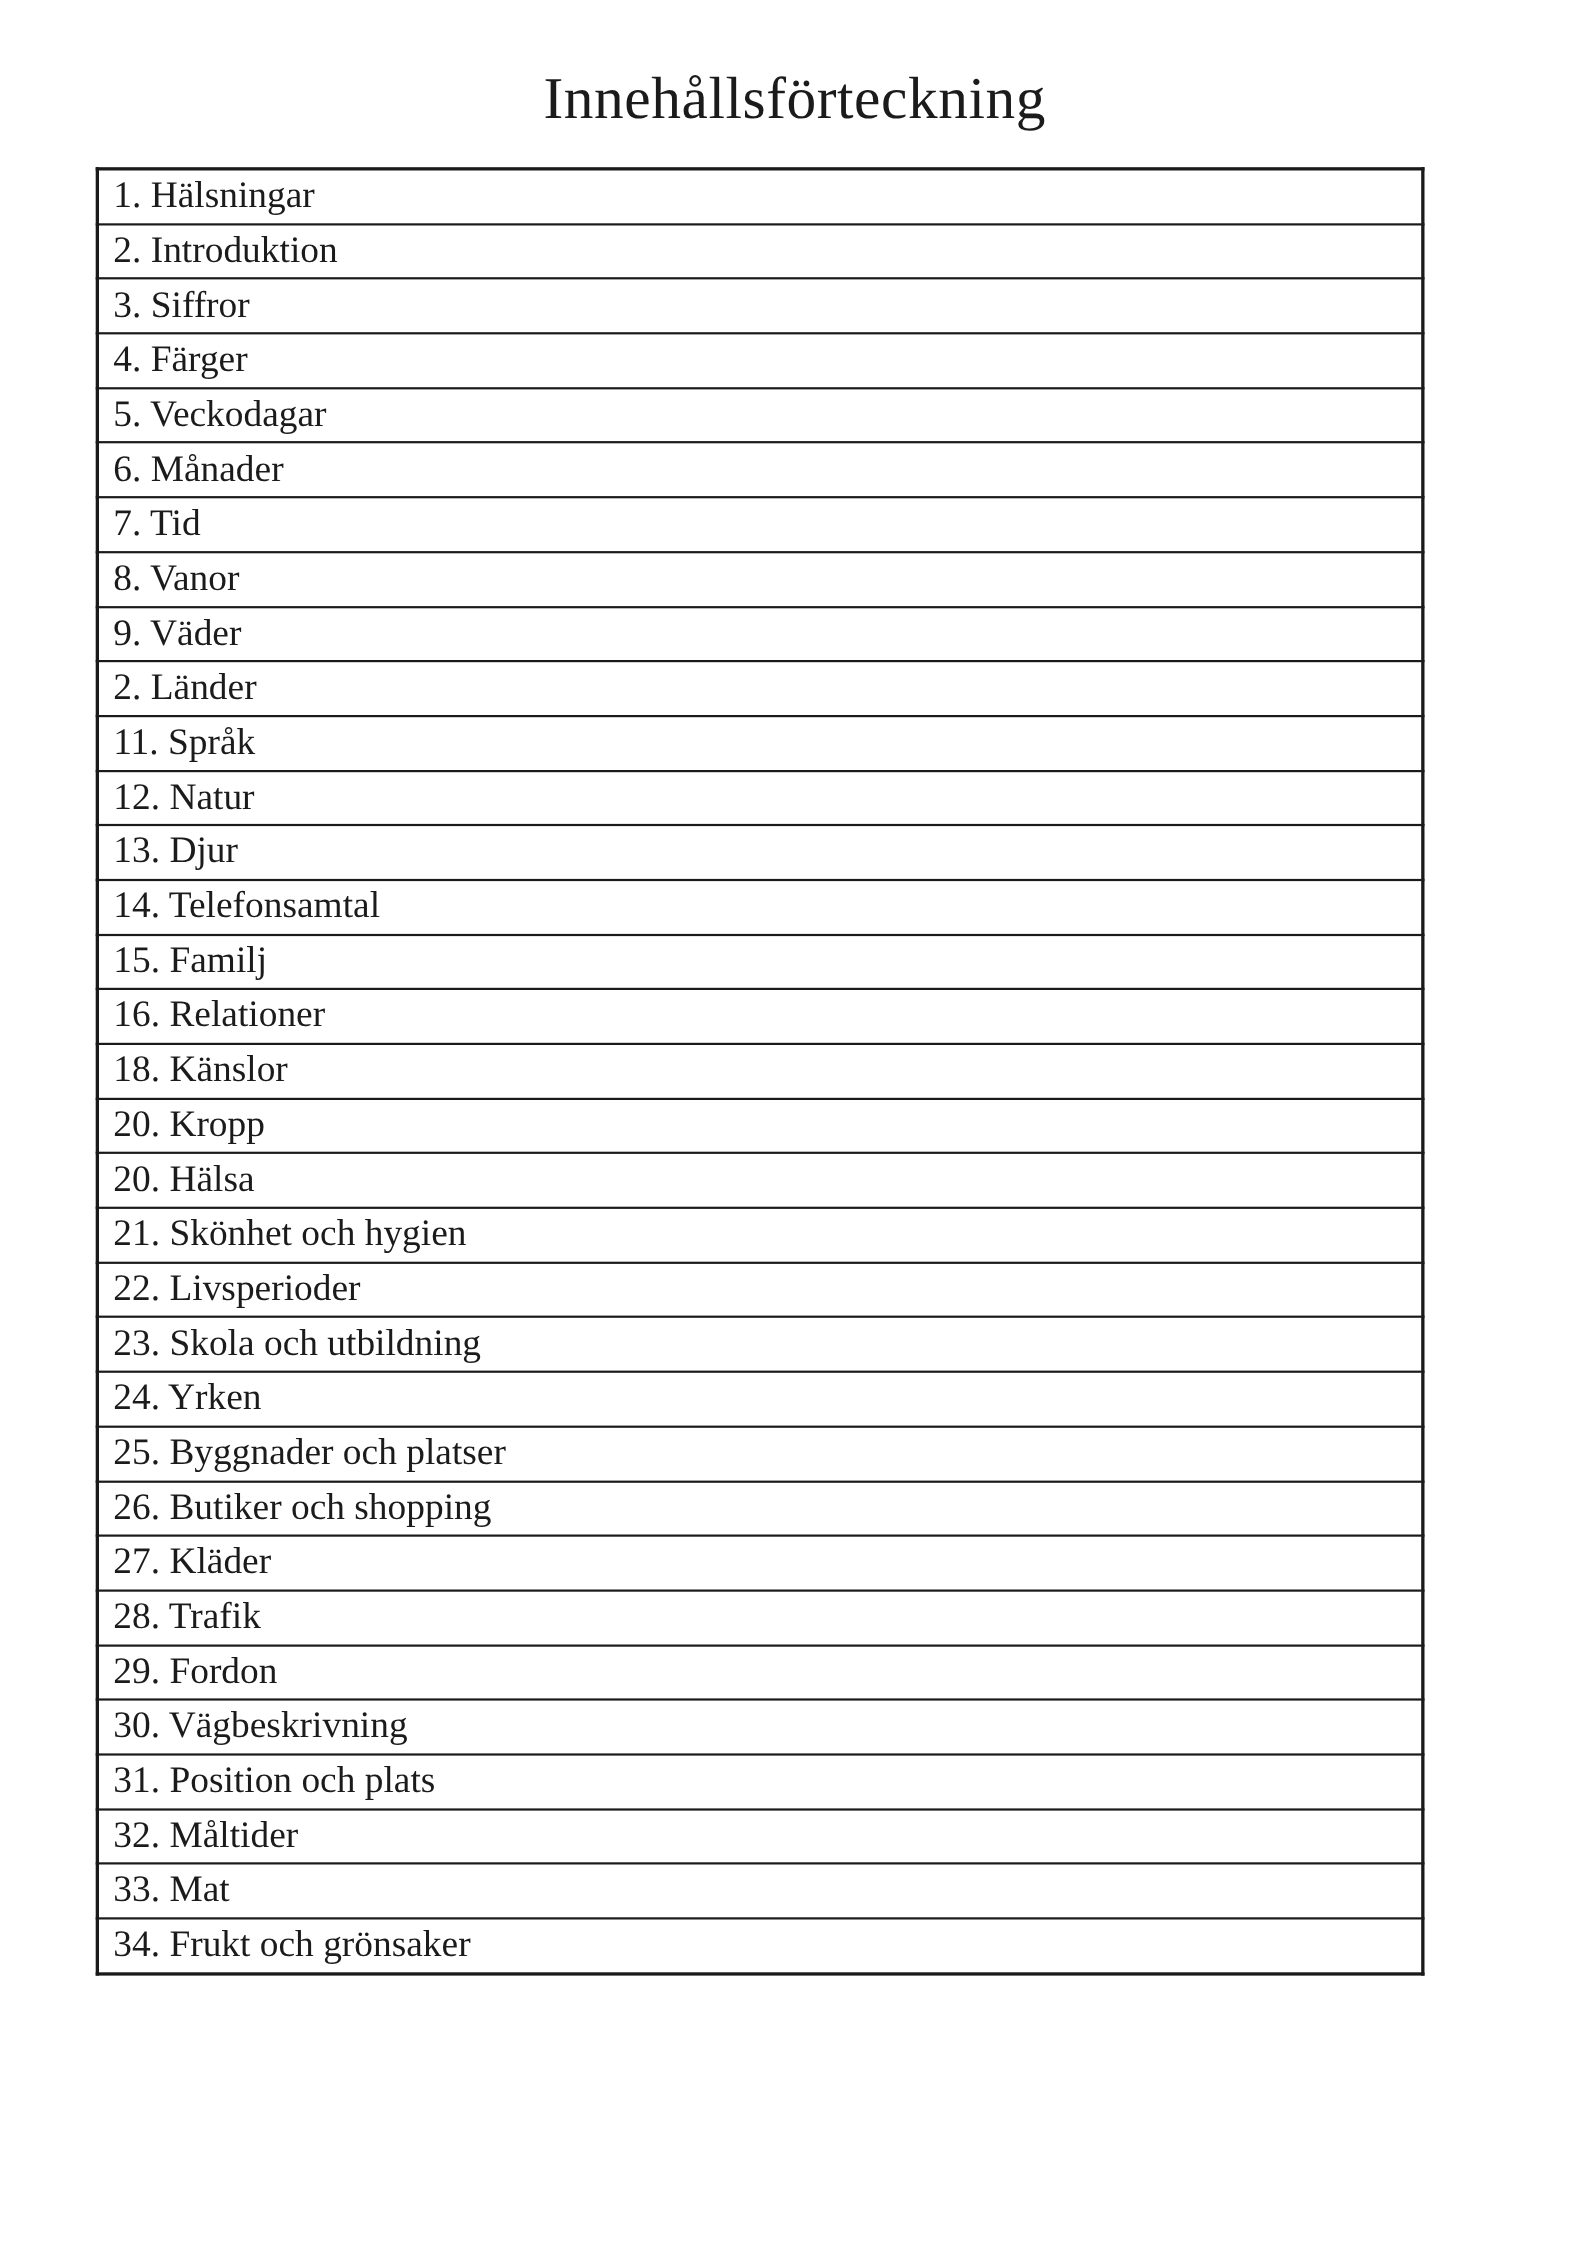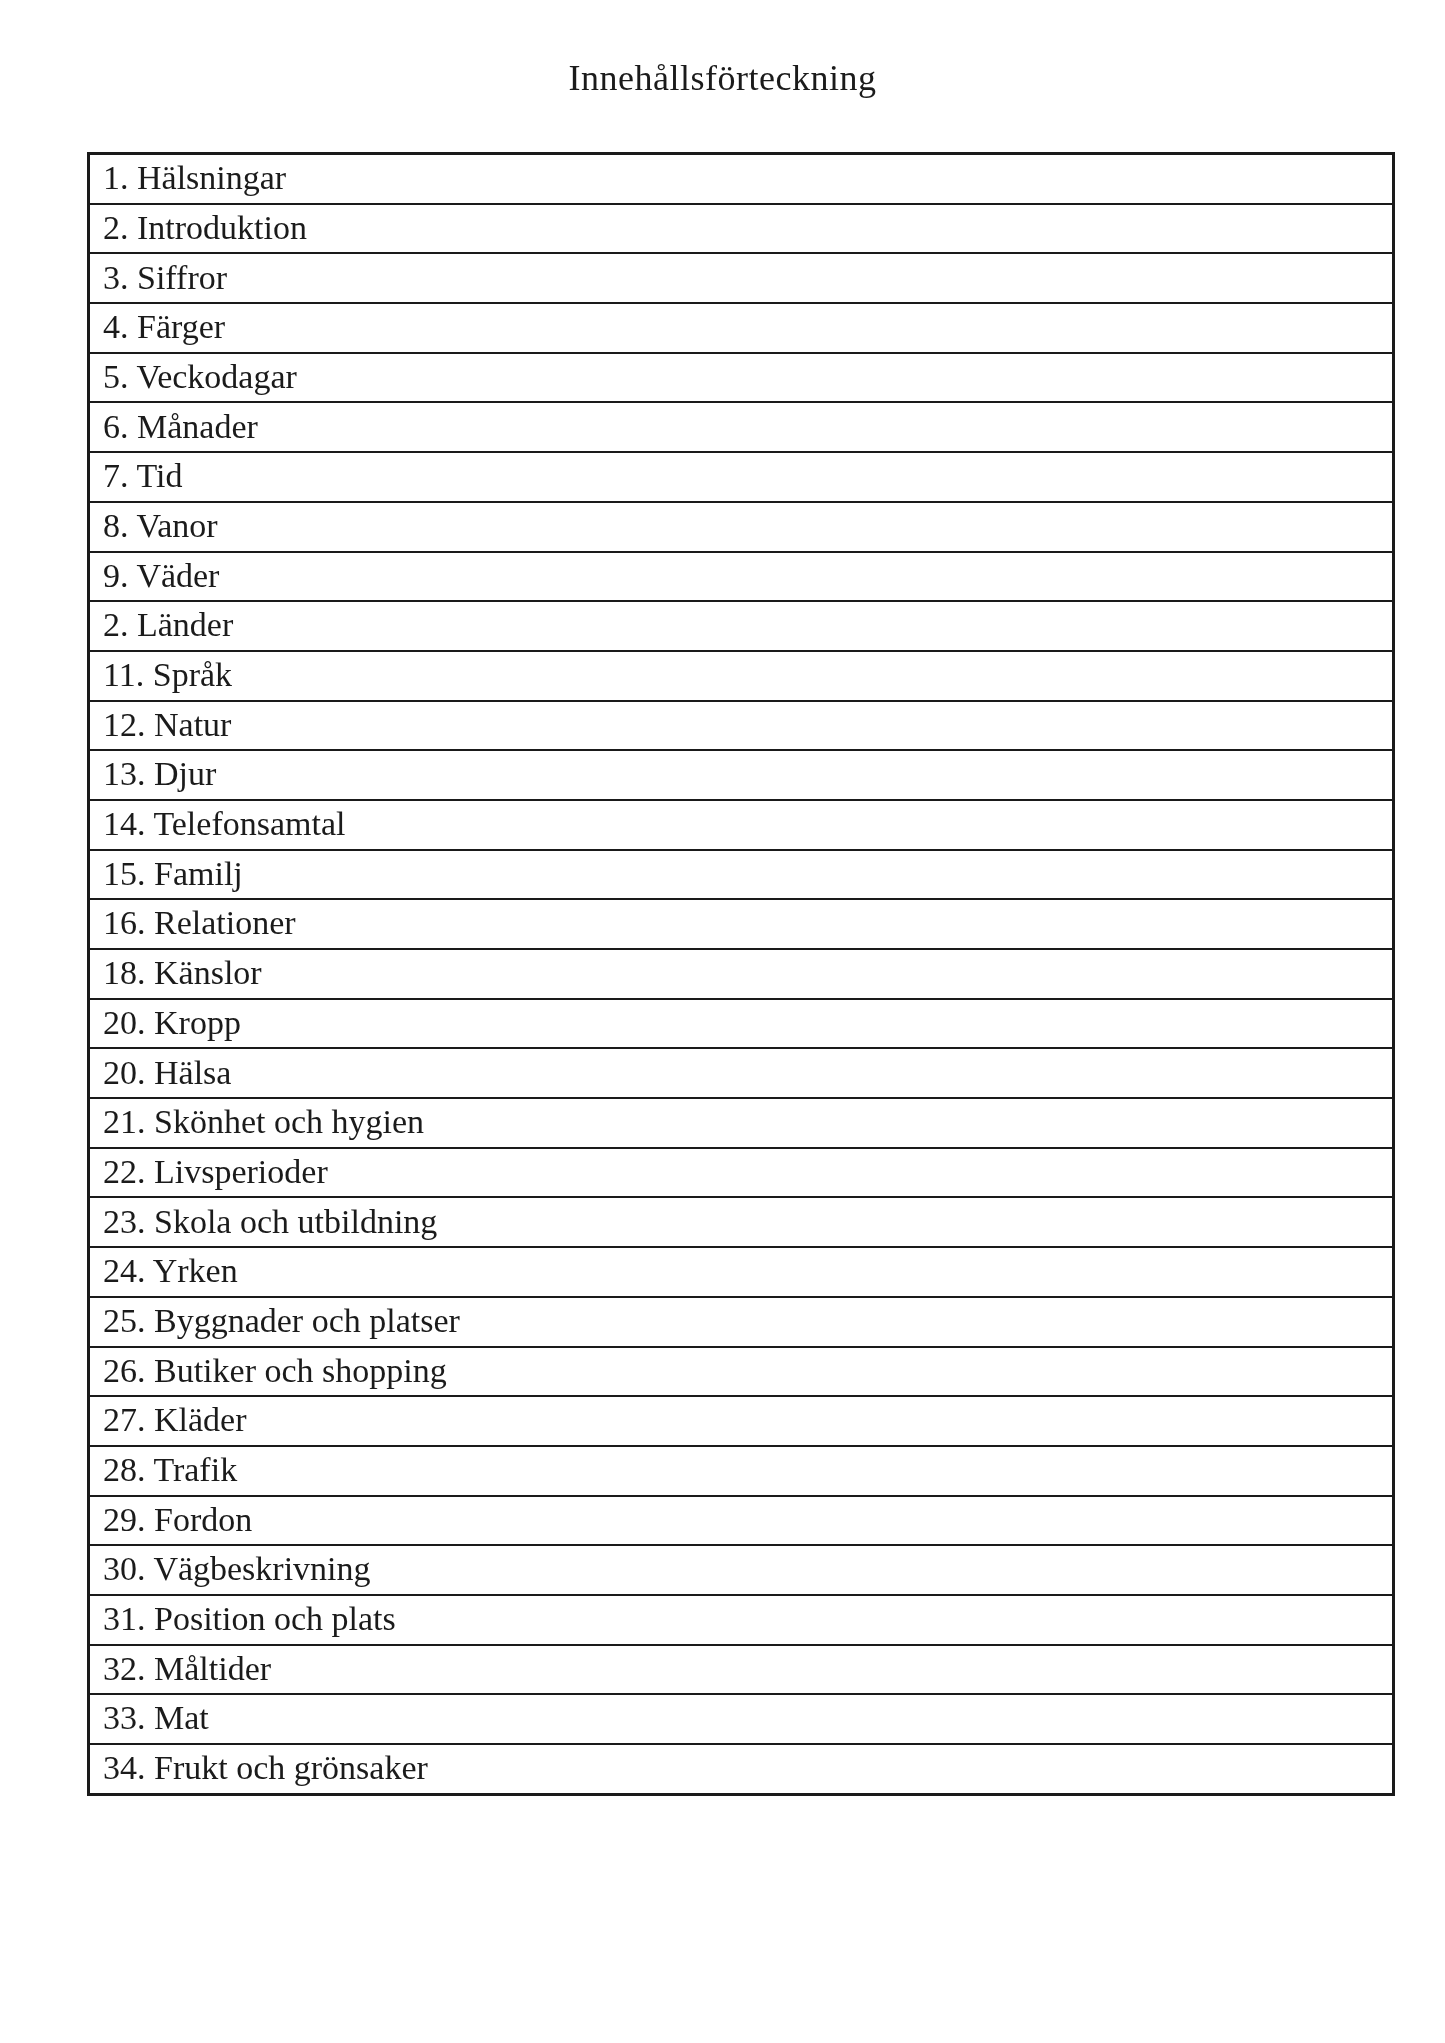--- a/index.html
+++ b/index.html
@@ -20,31 +20,31 @@
     inset: 0;
     background: #ffffff;
   }
   .page-title {
     position: absolute;
     top: 57px;
     left: 0;
     right: 0;
     margin: 0;
     text-align: center;
-    font-size: 36px;
+    font-size: 54px;
     font-weight: 400;
     line-height: 1.2;
     letter-spacing: 0.5px;
     color: #1b1b1b;
   }
   table.toc-table {
     position: absolute;
     top: 152px;
     left: 87px;
-    width: 1308px;
+    width: 1208px;
     border-collapse: collapse;
     border: 3px solid #1a1a1a;
     table-layout: fixed;
   }
   table.toc-table td {
     border: 2px solid #1a1a1a;
     height: 45.7px;
     padding: 0 10px 2px 13px;
     font-size: 34px;
     line-height: 1.1;

